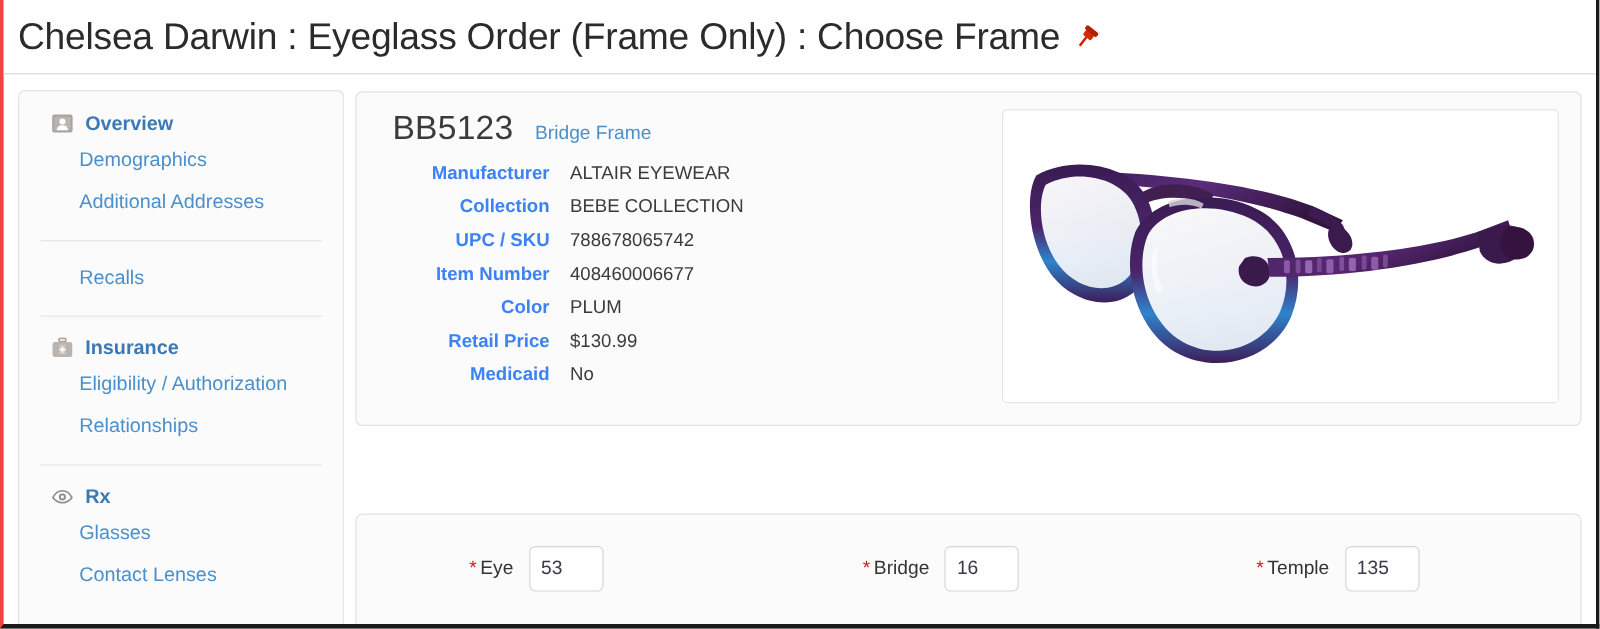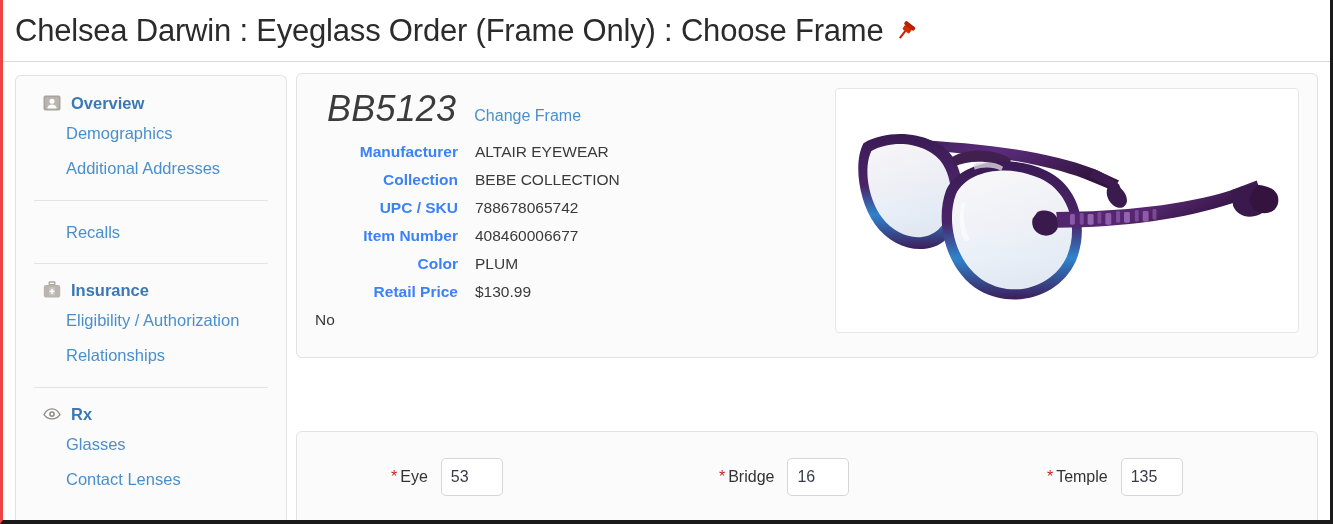--- a/index.html
+++ b/index.html
@@ -121,25 +121,24 @@
   }
   #frame-info { flex: 0 0 500px; }
   #frame-title-row {
     display: flex;
     align-items: baseline;
     gap: 18px;
     padding-left: 12px;
     margin-bottom: 13px;
   }
   #frame-code {
-    font-size: 36px;
+    font-size: 28px;
     color: #3b3b3b;
     font-weight: 400;
     letter-spacing: 0.2px;
-    font-style: italic;
   }
   #change-frame-link {
     font-size: 16px;
     color: #4a8fcc;
     cursor: pointer;
   }
   .spec-row {
     display: flex;
     align-items: baseline;
     height: 28px;
@@ -291,21 +290,21 @@
 
     </div>
 
     <div id="main-col">
 
       <div class="panel" id="frame-panel">
 
         <div id="frame-info">
           <div id="frame-title-row">
             <span id="frame-code">BB5123</span>
-            <span id="change-frame-link">Change Frame</span>
+            <span id="change-frame-link">Bridge Frame</span>
           </div>
 
           <div class="spec-row">
             <div class="spec-label">Manufacturer</div>
             <div class="spec-value">ALTAIR EYEWEAR</div>
           </div>
           <div class="spec-row">
             <div class="spec-label">Collection</div>
             <div class="spec-value">BEBE COLLECTION</div>
           </div>
@@ -319,20 +318,21 @@
           </div>
           <div class="spec-row">
             <div class="spec-label">Color</div>
             <div class="spec-value">PLUM</div>
           </div>
           <div class="spec-row">
             <div class="spec-label">Retail Price</div>
             <div class="spec-value">$130.99</div>
           </div>
           <div class="spec-row">
+            <div class="spec-label">Medicaid</div>
             <div class="spec-value">No</div>
           </div>
         </div>
 
         <div id="frame-image-box">
           <svg width="470" height="240" viewBox="0 0 470 240">
             <defs>
               <linearGradient id="lensG" x1="0" y1="0" x2="0.3" y2="1">
                 <stop offset="0%" stop-color="#ffffff"></stop>
                 <stop offset="55%" stop-color="#f4f7fb"></stop>

